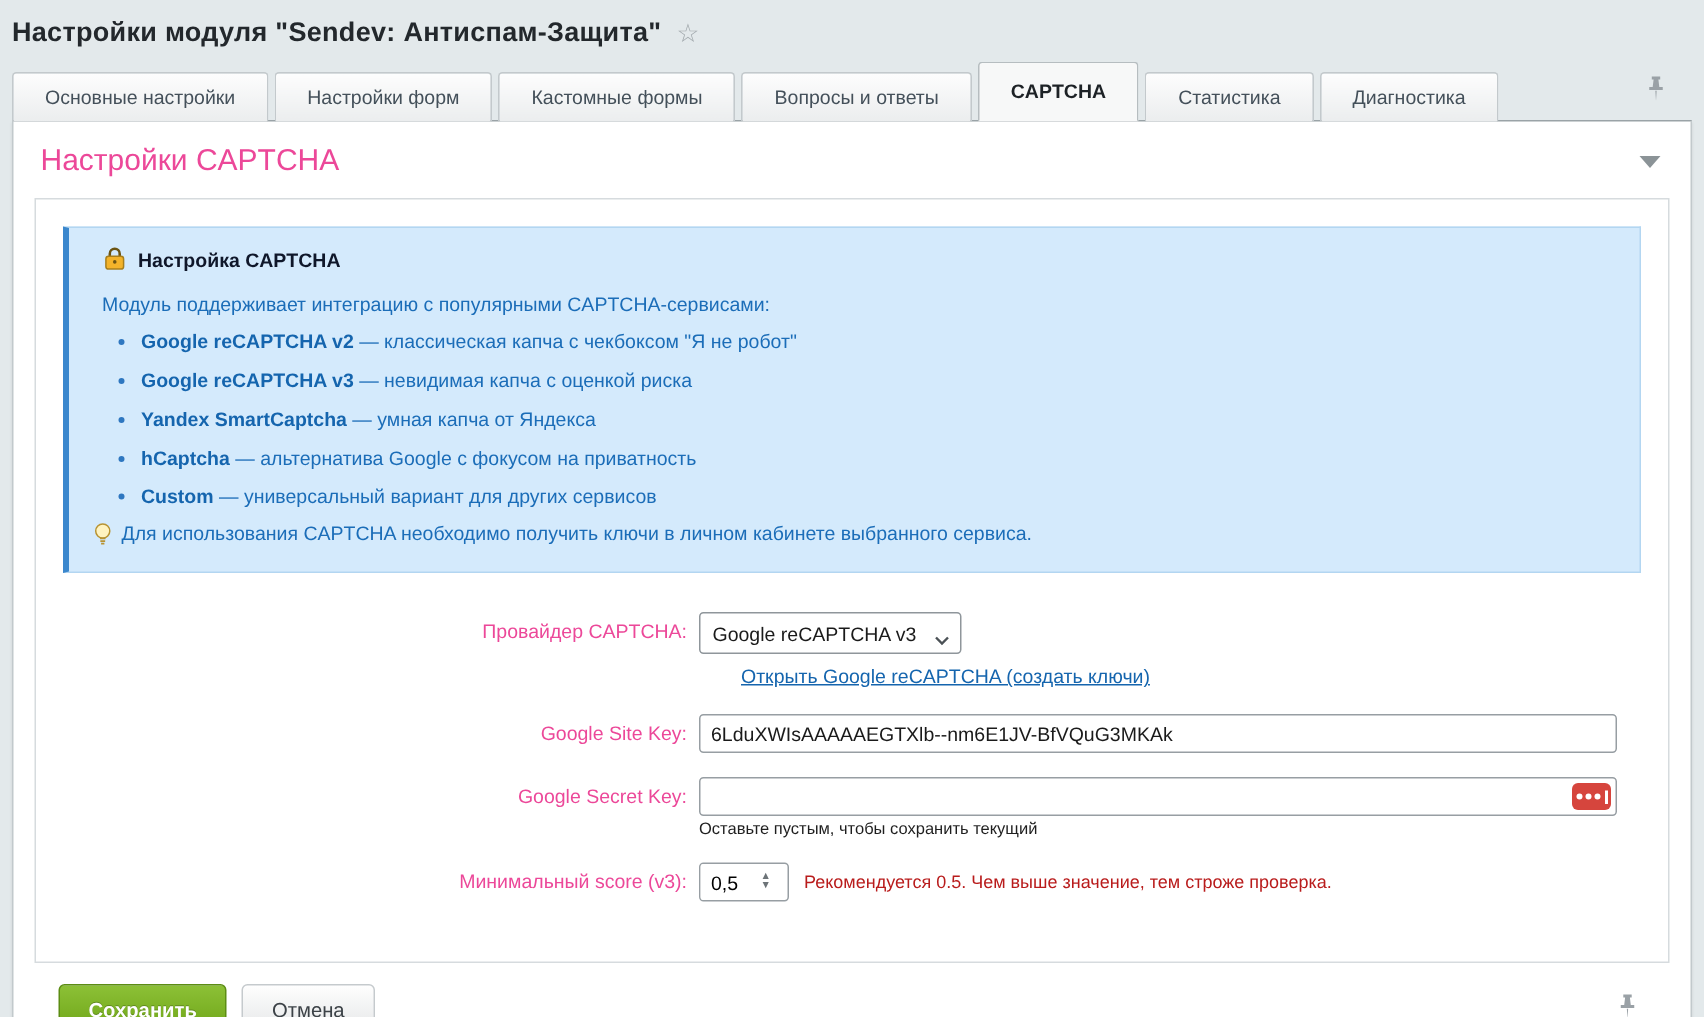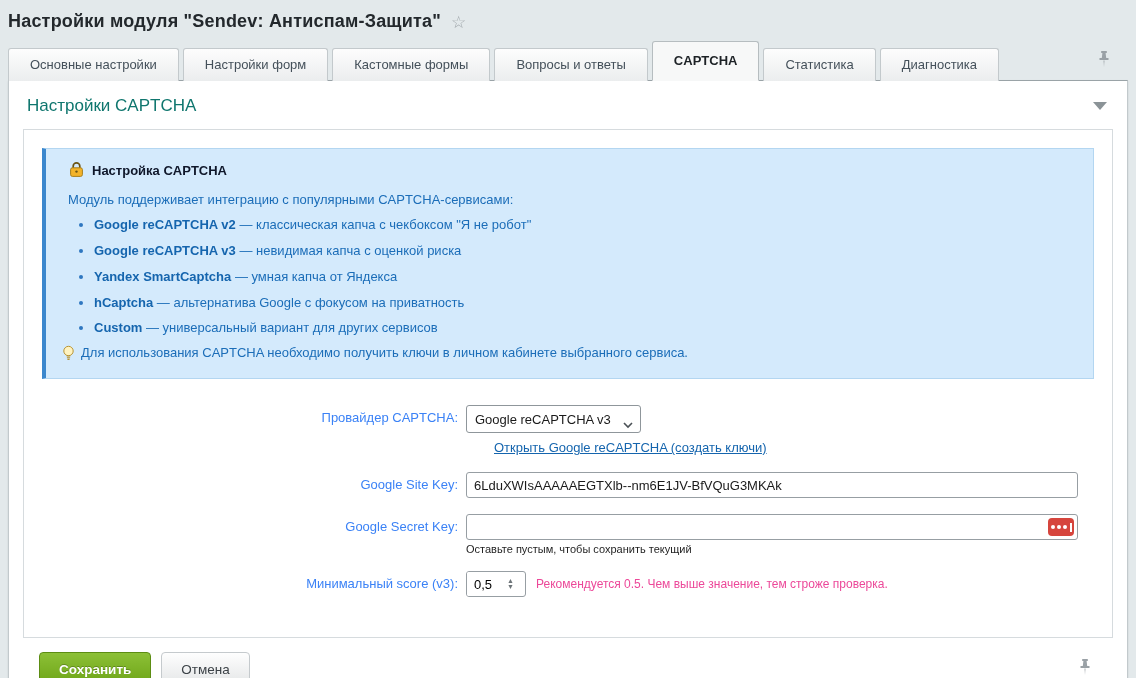--- a/index.html
+++ b/index.html
@@ -35,21 +35,21 @@
   .pin-top { margin-left:auto; align-self:center; margin-right:18px; cursor:pointer; }
 
   
   .panel {
     position:relative; margin:0 8px; background:#fff;
     border:1px solid #c2c9cc; border-top:1px solid #9aa3a7;
     box-shadow:0 1px 2px rgba(0,0,0,.10);
     padding-bottom:16px;
   }
   .section-header { display:flex; align-items:center; padding:15px 20px 13px 18px; }
-  .section-title { font-size:17px; color:#0f766e; }
+  .section-title { font-size:20px; color:#ec4899; }
   .collapse-arrow { margin-left:auto; width:0; height:0; cursor:pointer;
     border-left:7px solid transparent; border-right:7px solid transparent; border-top:8px solid #8b9397; }
 
   .content-box { margin:0 14px; border:1px solid #d6dbde; background:#fff; padding:18px 18px 24px 18px; }
 
   
   .note {
     background:#d4eafc; border:1px solid #b3d6f1; border-left:4px solid #3b87cd;
     padding:12px 16px 13px 22px; color:#1b6db8; font-size:13px;
   }
@@ -57,21 +57,21 @@
   .note-intro { margin-bottom:9px; }
   .note ul { margin:0 0 6px 26px; }
   .note li { margin:0 0 7px 0; line-height:1.45; }
   .note li::marker { color:#2e77c0; }
   .note li b { color:#1565ae; }
   .note-tip { display:flex; align-items:flex-start; gap:6px; margin-left:-6px; }
 
   
   .form-area { margin-top:26px; }
   .form-row { display:flex; align-items:flex-start; margin-bottom:16px; }
-  .form-label { width:424px; text-align:right; padding-right:8px; font-size:13px; color:#3b82f6; line-height:26px; flex:none; }
+  .form-label { width:424px; text-align:right; padding-right:8px; font-size:13px; color:#ec4899; line-height:26px; flex:none; }
   .form-field { flex:1; padding-right:16px; }
 
   input.text-input {
     width:100%; height:26px; padding:3px 7px;
     border:1px solid #979ea3; border-radius:3px;
     font-family:"Liberation Sans", sans-serif; font-size:13px; color:#1a1a1a; background:#fff; outline:none;
   }
   .input-wrap { position:relative; }
   .pwd-icon {
     position:absolute; right:4px; top:4px; width:26px; height:18px;
@@ -92,21 +92,21 @@
 
   .field-link { display:inline-block; margin-top:7px; font-size:13px; color:#1565ae; text-decoration:underline; cursor:pointer;margin-left:28px; }
   .help-text { margin-top:3px; font-size:11px; color:#1f1f1f; }
 
   .score-row { display:flex; align-items:center; gap:10px; }
   .spin-input { display:inline-flex; align-items:stretch; width:60px; height:26px;
     border:1px solid #979ea3; border-radius:3px; background:#fff; overflow:hidden; }
   .spin-input input { border:none; width:36px; padding:0 0 0 7px; font-family:"Liberation Sans", sans-serif; font-size:13px; outline:none; }
   .spinner { display:flex; flex-direction:column; justify-content:center; padding:0 4px; cursor:pointer; }
   .spinner b { font-size:7px; line-height:6px; color:#6d7478; font-weight:normal; }
-  .score-help { font-size:12px; color:#ec4899; }
+  .score-help { font-size:12px; color:#b91c1c; }
 
   
   .footer-row { display:flex; align-items:center; margin:14px 14px 4px 30px; }
   .btn { height:34px; padding:0 19px; border-radius:4px; font-family:"Liberation Sans", sans-serif;
     font-size:13.5px; font-weight:bold; cursor:pointer; }
   .btn-save {
     background:linear-gradient(#8cc036,#6da417);
     border:1px solid #5c8d13; color:#fff; text-shadow:0 -1px 0 rgba(0,0,0,.25); margin-right:10px;
   }
   .btn-cancel {

